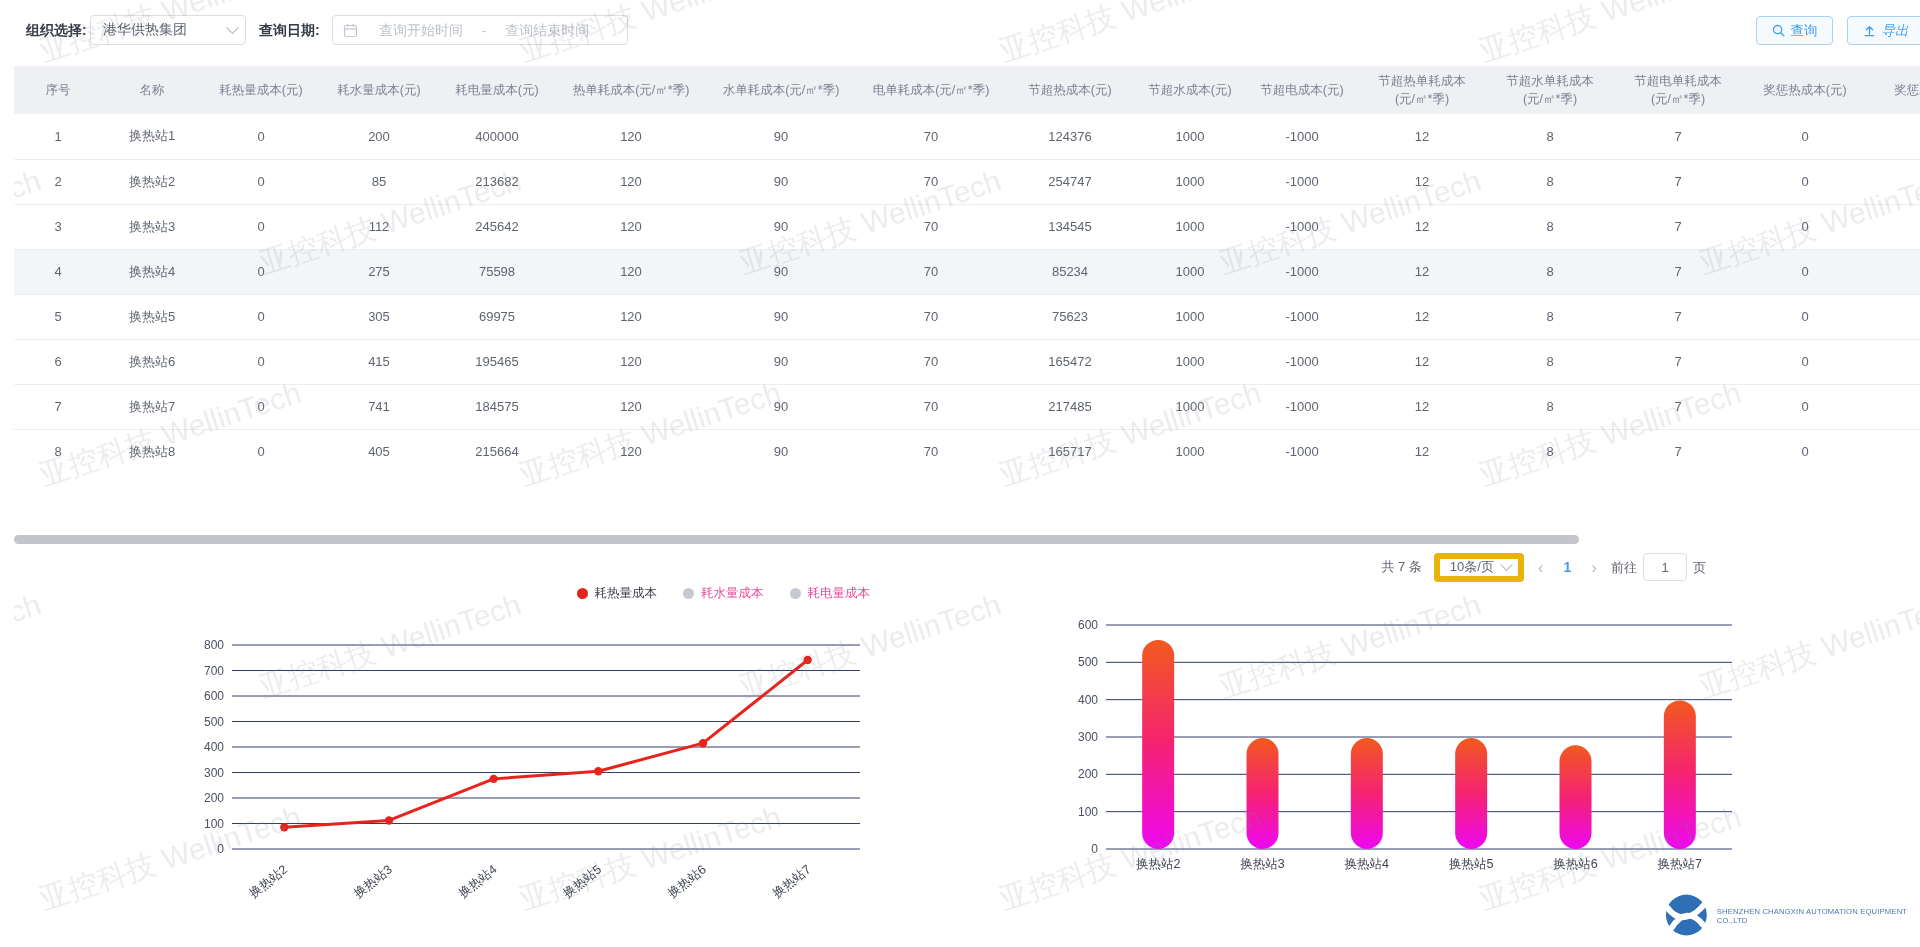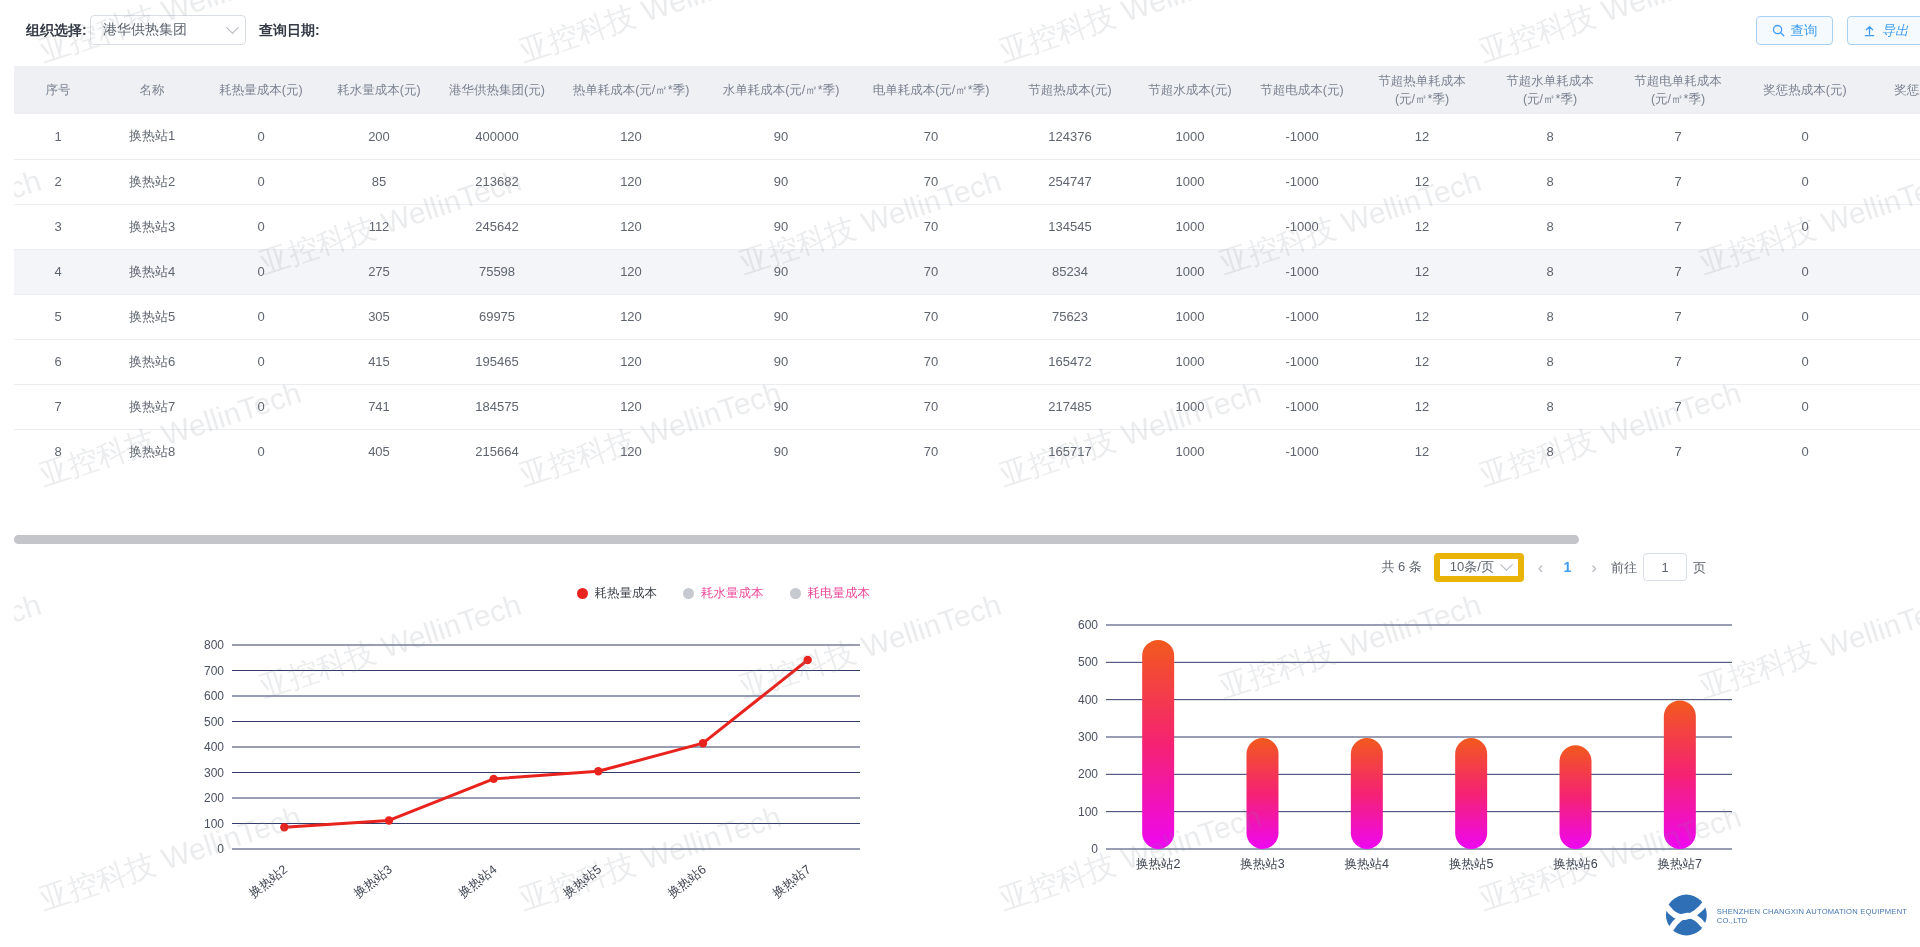--- a/index.html
+++ b/index.html
@@ -82,20 +82,33 @@
 
 <div id="page">
 
   <div class="topbar">
     <span class="tb-label" id="org-label">组织选择:</span>
     <div class="selectbox">
       <span class="val">港华供热集团</span>
       <span class="chev"></span>
     </div>
     <span class="tb-label" id="date-label">查询日期:</span>
+    <div class="datebox">
+      <span class="cal-icon">
+        <svg width="15" height="15" viewBox="0 0 15 15">
+            <rect x="1.5" y="2.5" width="12" height="11" rx="1.5" fill="none" stroke="#c3c7cf" stroke-width="1.2"></rect>
+            <line x1="1.5" y1="6" x2="13.5" y2="6" stroke="#c3c7cf" stroke-width="1.2"></line>
+            <line x1="4.8" y1="1" x2="4.8" y2="3.8" stroke="#c3c7cf" stroke-width="1.2"></line>
+            <line x1="10.2" y1="1" x2="10.2" y2="3.8" stroke="#c3c7cf" stroke-width="1.2"></line>
+          </svg>
+      </span>
+      <input type="text" readonly="" placeholder="查询开始时间" style="">
+      <span class="date-sep">-</span>
+      <input type="text" readonly="" placeholder="查询结束时间" style="">
+    </div>
     <div class="btn" id="btn-query">
       <svg width="13" height="13" viewBox="0 0 14 14">
           <circle cx="6" cy="6" r="4.4" fill="none" stroke="#3f9cf0" stroke-width="1.4"></circle>
           <line x1="9.4" y1="9.4" x2="12.6" y2="12.6" stroke="#3f9cf0" stroke-width="1.4" stroke-linecap="round"></line>
         </svg>
       <span>查询</span>
     </div>
     <div class="btn" id="btn-export">
       <svg width="13" height="13" viewBox="0 0 14 14">
           <path d="M7 11 V3 M3.6 6.2 L7 2.8 L10.4 6.2" fill="none" stroke="#3f9cf0" stroke-width="1.4" stroke-linecap="round" stroke-linejoin="round"></path>
@@ -133,21 +146,21 @@
             <th>
               <div>名称</div>
             </th>
             <th>
               <div>耗热量成本(元)</div>
             </th>
             <th>
               <div>耗水量成本(元)</div>
             </th>
             <th>
-              <div>港华供热集团(元)</div>
+              <div>耗电量成本(元)</div>
             </th>
             <th>
               <div>热单耗成本(元/㎡*季)</div>
             </th>
             <th>
               <div>水单耗成本(元/㎡*季)</div>
             </th>
             <th>
               <div>电单耗成本(元/㎡*季)</div>
             </th>
@@ -327,21 +340,21 @@
           </tr>
         </tbody>
       </table>
   </div>
 
   <div class="hscroll">
     <div class="thumb"></div>
   </div>
 
   <div class="pagination">
-    <span>共 6 条</span>
+    <span>共 7 条</span>
     <div class="psize">
       <span class="val">10条/页</span>
       <span class="chev"></span>
     </div>
     <span class="pg-arrow">‹</span>
     <span class="pg-cur">1</span>
     <span class="pg-arrow">›</span>
     <span class="goto">
       <span>前往</span><input type="text" value="1" style=""><span>页</span>
     </span>

